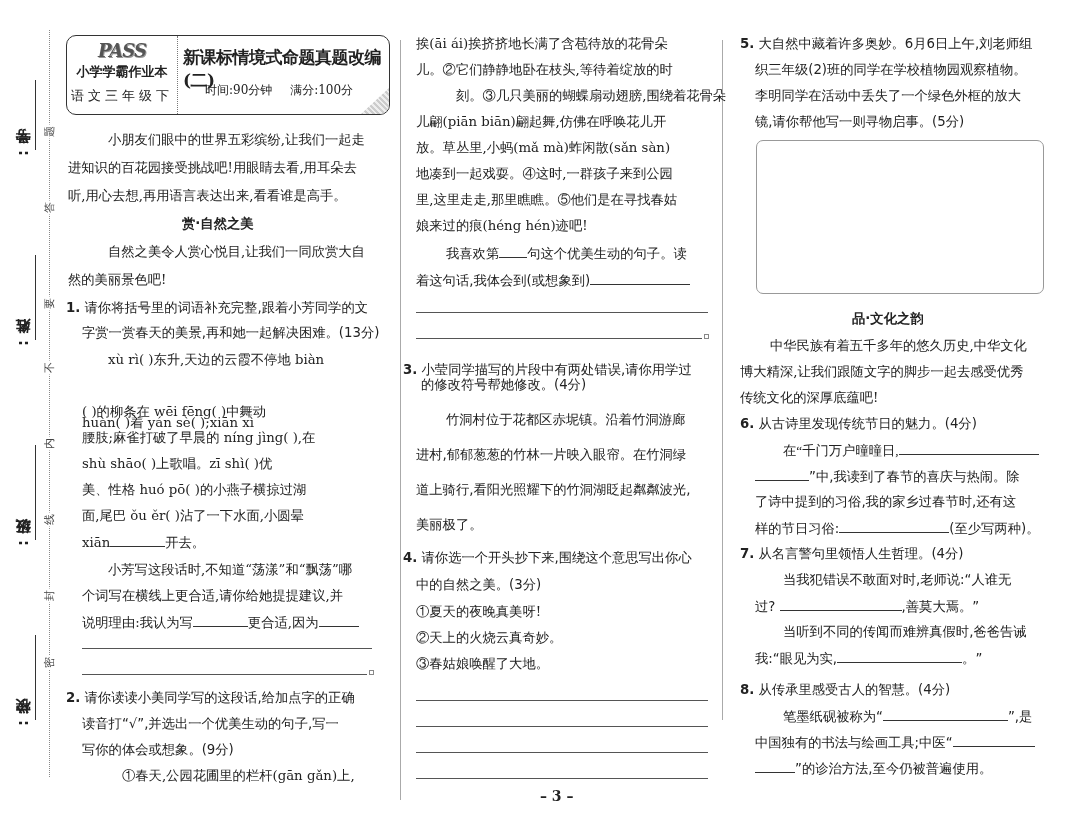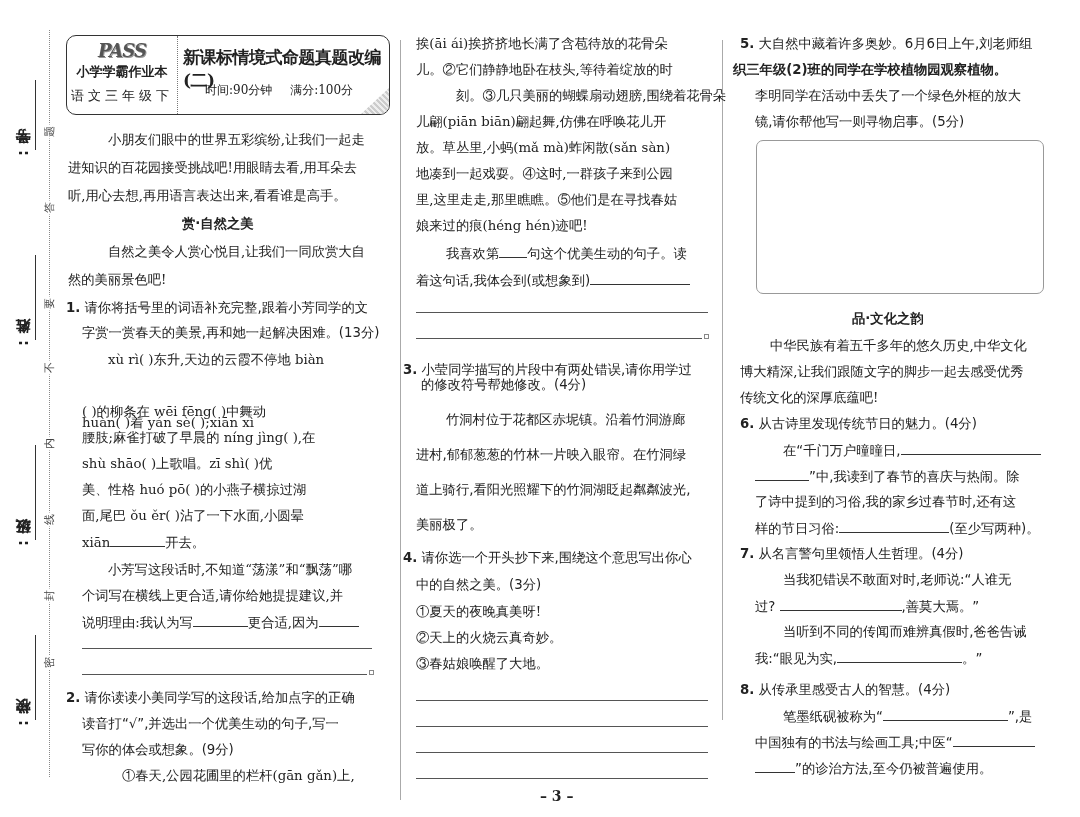--- a/index.html
+++ b/index.html
@@ -133,32 +133,32 @@
 <p class="t" style="left:416px;top:602px;">①夏天的夜晚真美呀!</p>
 <p class="t" style="left:416px;top:628px;">②天上的火烧云真奇妙。</p>
 <p class="t" style="left:416px;top:654px;">③春姑娘唤醒了大地。</p>
 <div class="rule" style="left:416px;top:700px;width:292px;"></div>
 <div class="rule" style="left:416px;top:726px;width:292px;"></div>
 <div class="rule" style="left:416px;top:752px;width:292px;"></div>
 <div class="rule" style="left:416px;top:778px;width:292px;"></div>
 <div class="page-num">– 3 –</div>
 
 <p class="t sans" style="left:740px;top:34px;"><b>5.</b> <span>大自然中藏着许多奥妙。6月6日上午,刘老师组</span></p>
-<p class="t sans" style="left:733px;top:60px;font-weight:bold;">织三年级(2)班的同学在学校植物园观察植物。</p>
+<p class="t sans" style="left:755px;top:60px;">织三年级(2)班的同学在学校植物园观察植物。</p>
 <p class="t sans" style="left:755px;top:86px;">李明同学在活动中丢失了一个绿色外框的放大</p>
 <p class="t sans" style="left:755px;top:112px;">镜,请你帮他写一则寻物启事。(5分)</p>
 <div class="answer-box"></div>
 
 <p class="t sec-title" style="left:852px;top:309px;">品·文化之韵</p>
 <p class="t" style="left:770px;top:336px;">中华民族有着五千多年的悠久历史,中华文化</p>
 <p class="t" style="left:740px;top:362px;">博大精深,让我们跟随文字的脚步一起去感受优秀</p>
 <p class="t" style="left:740px;top:388px;">传统文化的深厚底蕴吧!</p>
 
 <p class="t sans" style="left:740px;top:414px;"><b>6.</b> <span>从古诗里发现传统节日的魅力。(4分)</span></p>
-<p class="t sans" style="left:783px;top:440px;"><span>在“千门万户曈曈日,</span><span class="uline" style="width:140px;"></span></p>
+<p class="t sans" style="left:783px;top:440px;font-family:Liberation Serif, serif;"><span>在“千门万户曈曈日,</span><span class="uline" style="width:140px;"></span></p>
 <p class="t sans" style="left:755px;top:466px;"><span class="uline" style="width:54px;"></span><span>”中,我读到了春节的喜庆与热闹。除</span></p>
 <p class="t sans" style="left:755px;top:492px;">了诗中提到的习俗,我的家乡过春节时,还有这</p>
 <p class="t sans" style="left:755px;top:518px;"><span>样的节日习俗:</span><span class="uline" style="width:110px;"></span><span>(至少写两种)。</span></p>
 
 <p class="t sans" style="left:740px;top:544px;"><b>7.</b> <span>从名言警句里领悟人生哲理。(4分)</span></p>
 <p class="t sans" style="left:783px;top:570px;">当我犯错误不敢面对时,老师说:“人谁无</p>
 <p class="t sans" style="left:755px;top:596px;"><span>过?</span> <span class="uline" style="width:122px;"></span><span>,善莫大焉。”</span></p>
 <p class="t sans" style="left:783px;top:622px;">当听到不同的传闻而难辨真假时,爸爸告诫</p>
 <p class="t sans" style="left:755px;top:648px;"><span>我:“眼见为实,</span><span class="uline" style="width:125px;"></span><span>。”</span></p>
 

